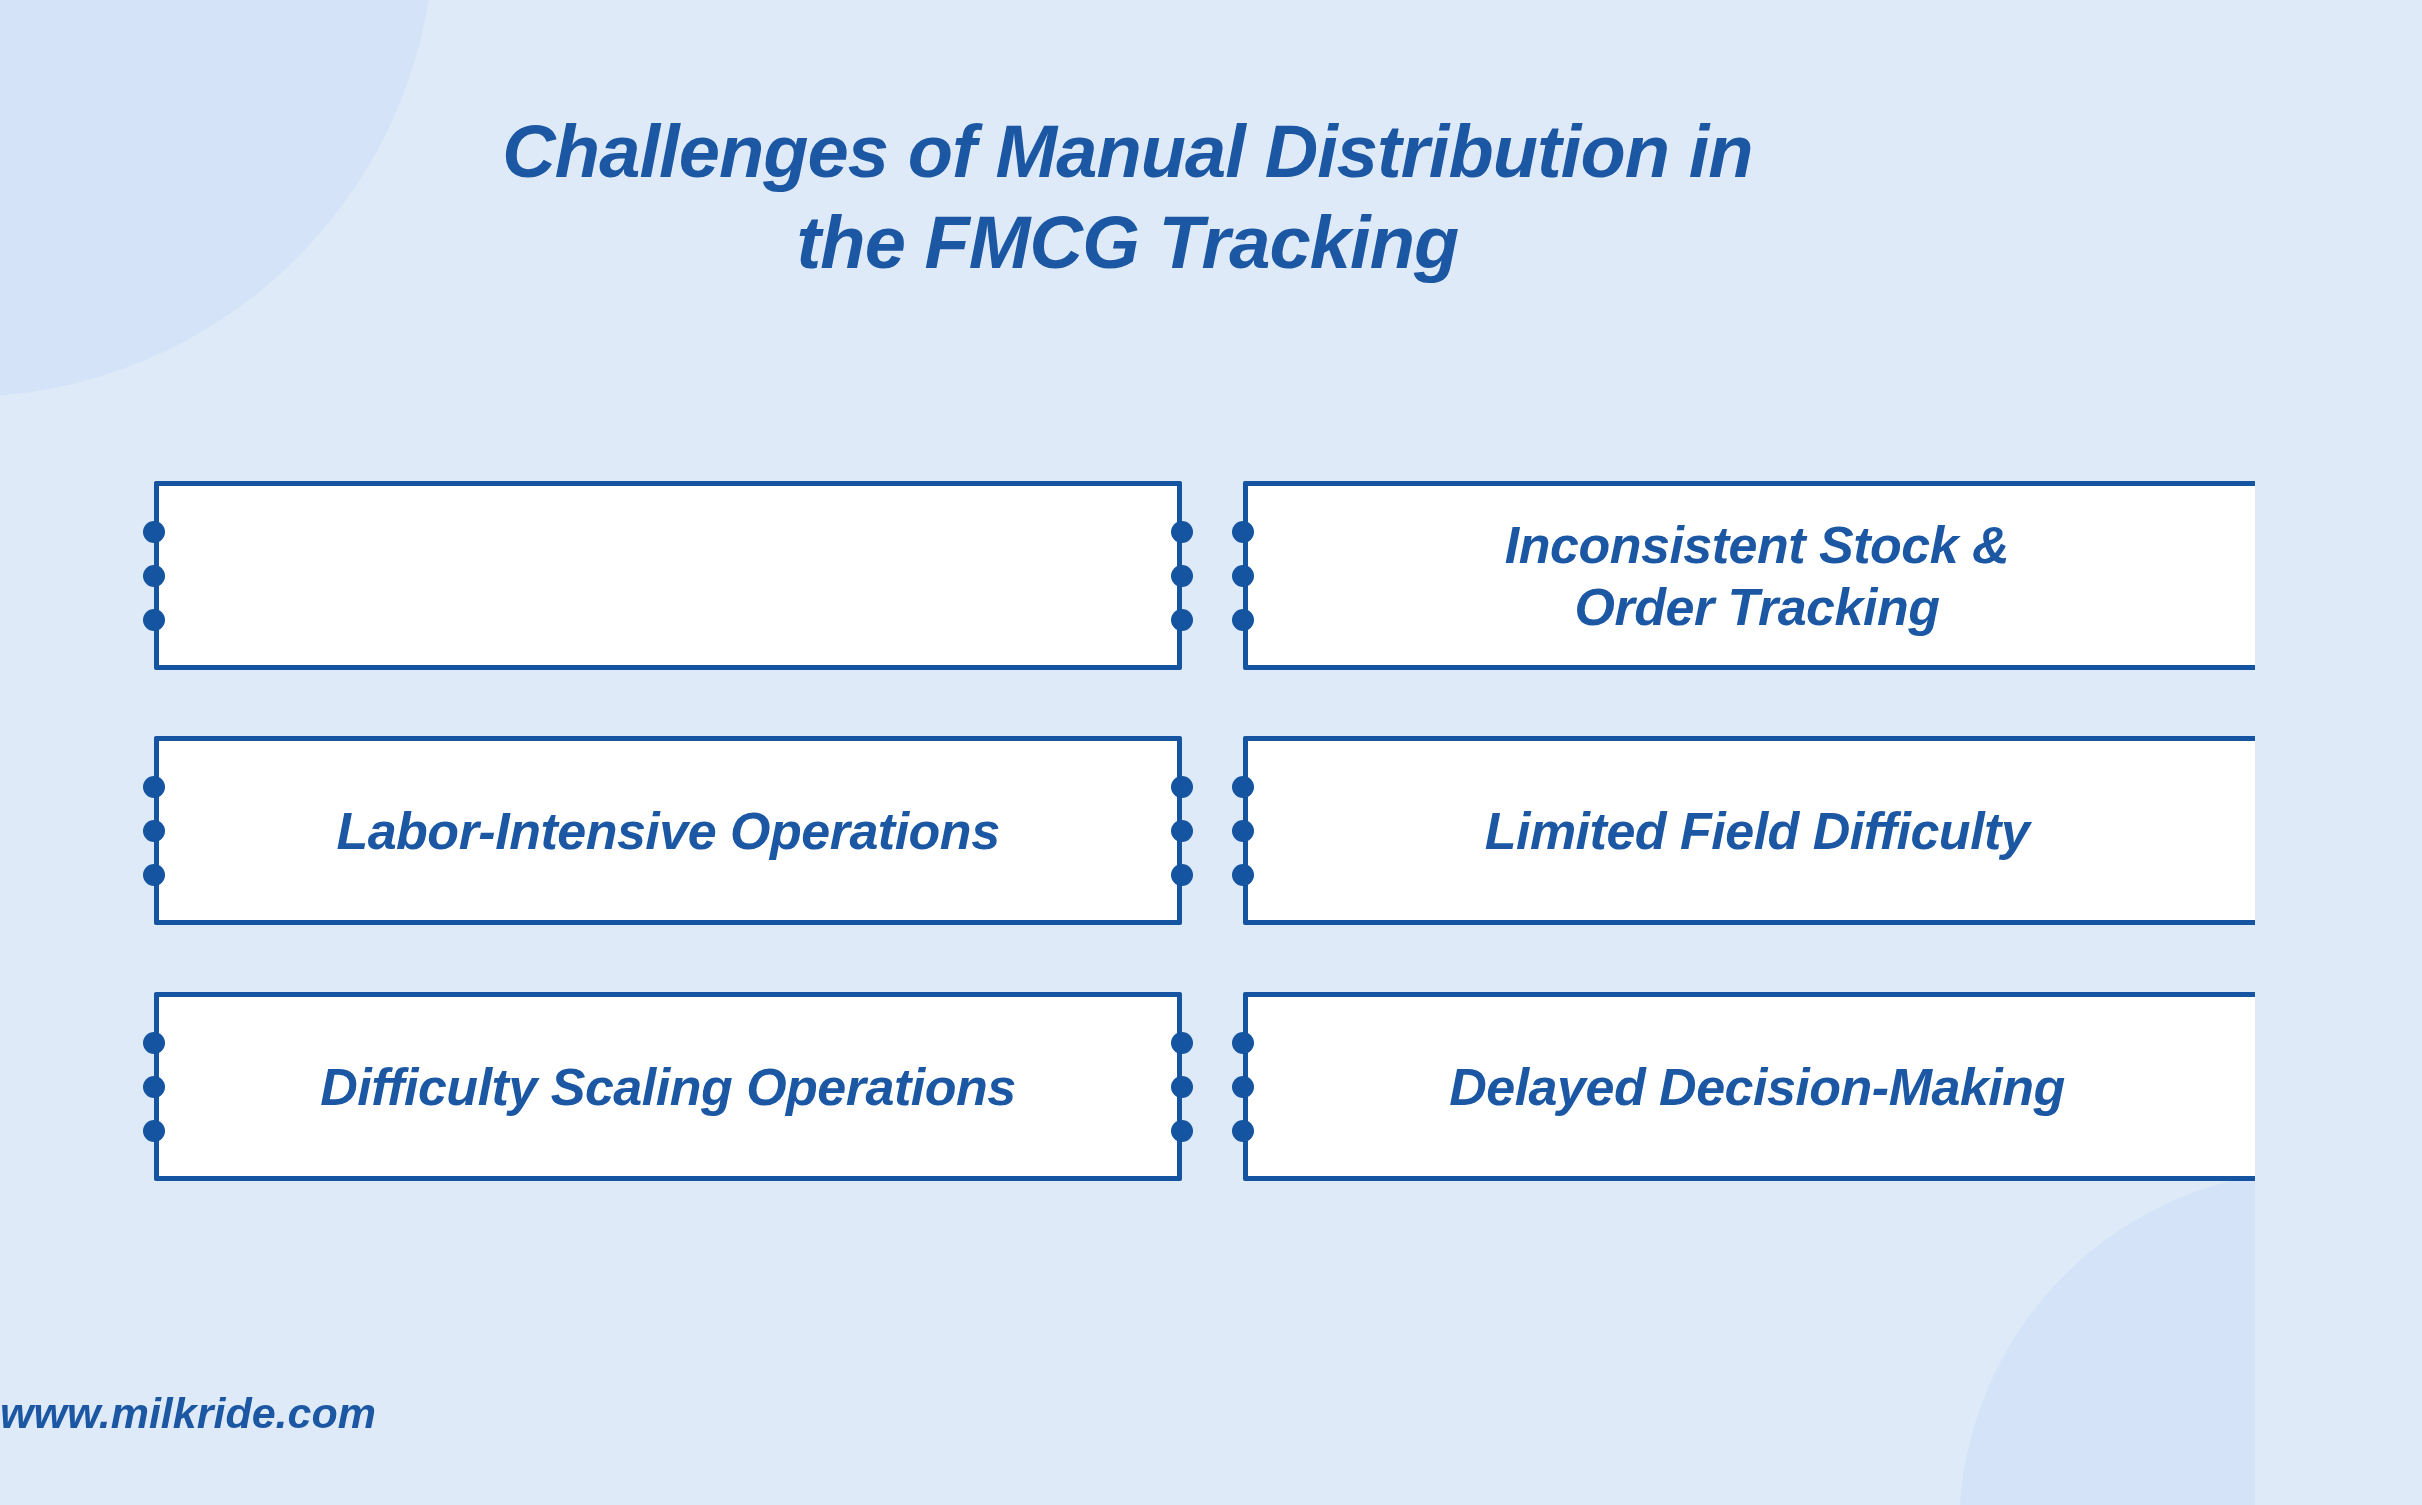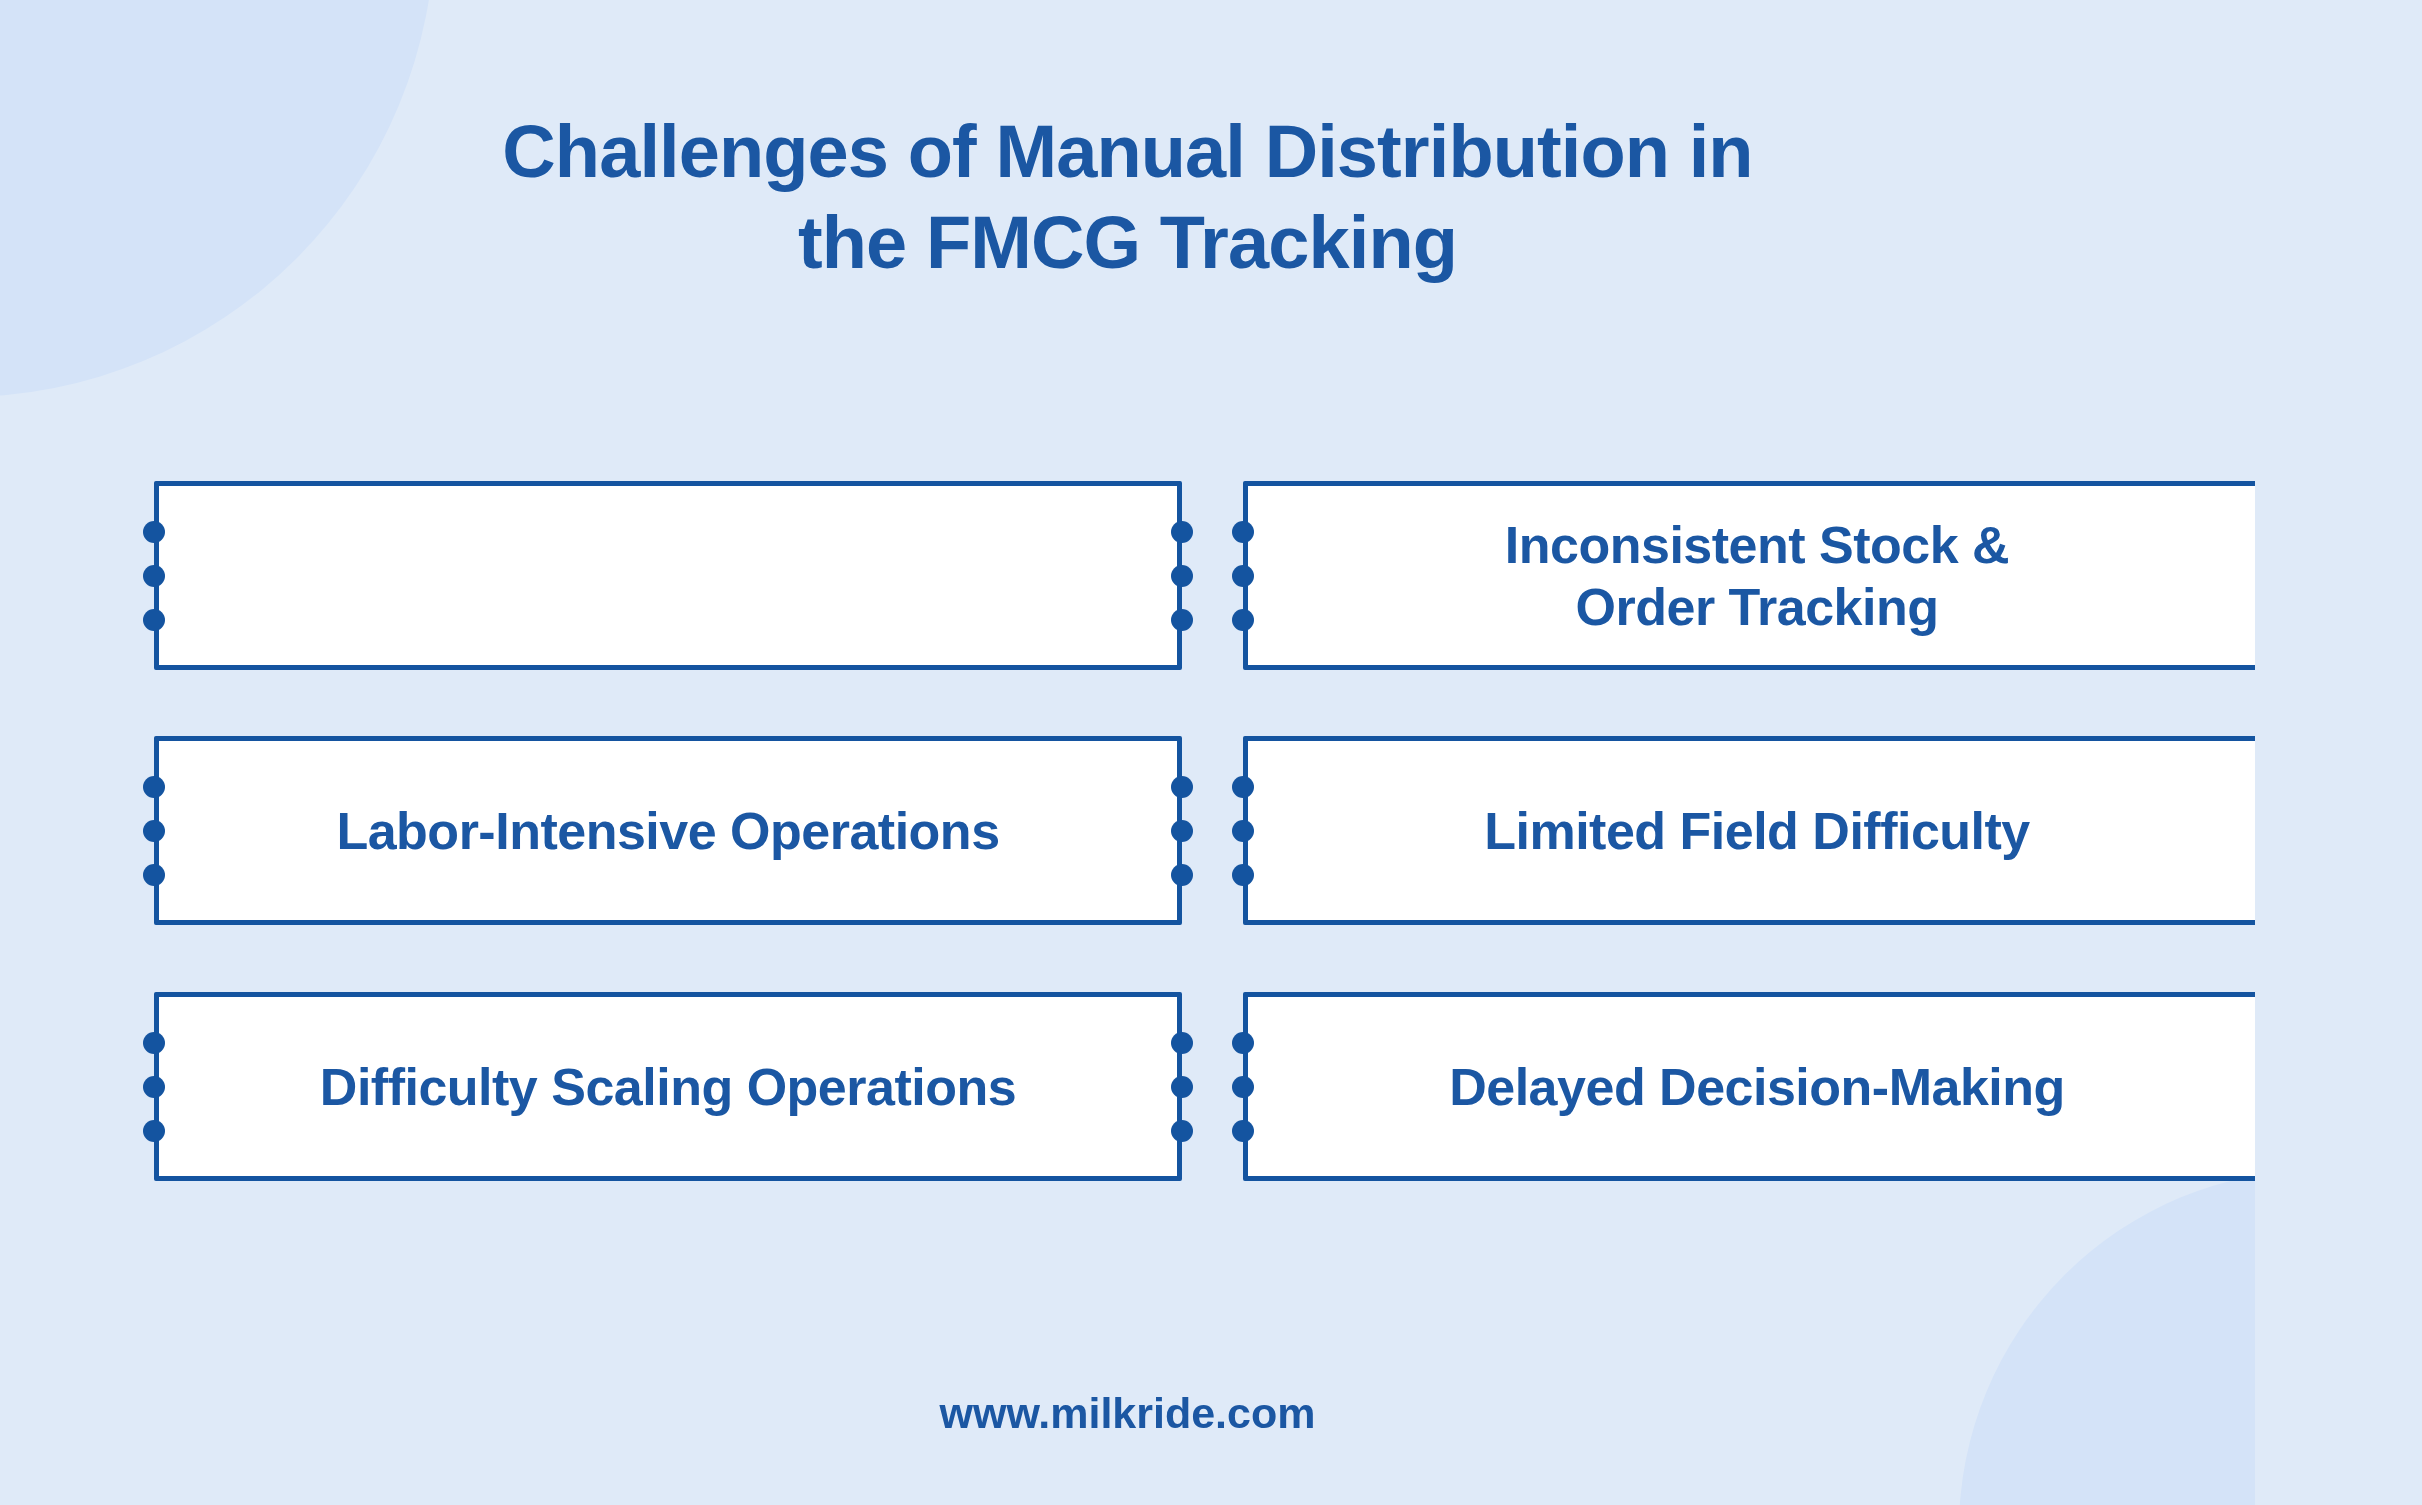--- a/index.html
+++ b/index.html
@@ -14,20 +14,21 @@
   body{
     font-family:"Liberation Sans","DejaVu Sans",sans-serif;
     background:var(--page-bg);
   }
   .canvas{
     position:relative;
     width:2255px;
     height:1506px;
     background:var(--page-bg);
     overflow:hidden;
+    font-style:italic;
   }
   .circle{
     position:absolute;
     border-radius:50%;
     background:var(--circle-bg);
   }
   .circle.tl{ left:-511px; top:-549px; width:946px; height:946px; }
   .circle.br{ left:1959px; top:1170px; width:719px; height:719px; }
 
   .title{
@@ -89,21 +90,21 @@
     width:22px;
     height:22px;
     border-radius:50%;
     background:var(--border-blue);
   }
 
   .footer{
     position:absolute;
     left:0; right:0;
     top:1389px;
-    text-align:center;
+    text-align:left;
     font-size:43px;
     line-height:49px;
     font-weight:bold;
     color:var(--accent-blue);
     z-index:2;
   }
 </style>
 </head>
 <body>
 

